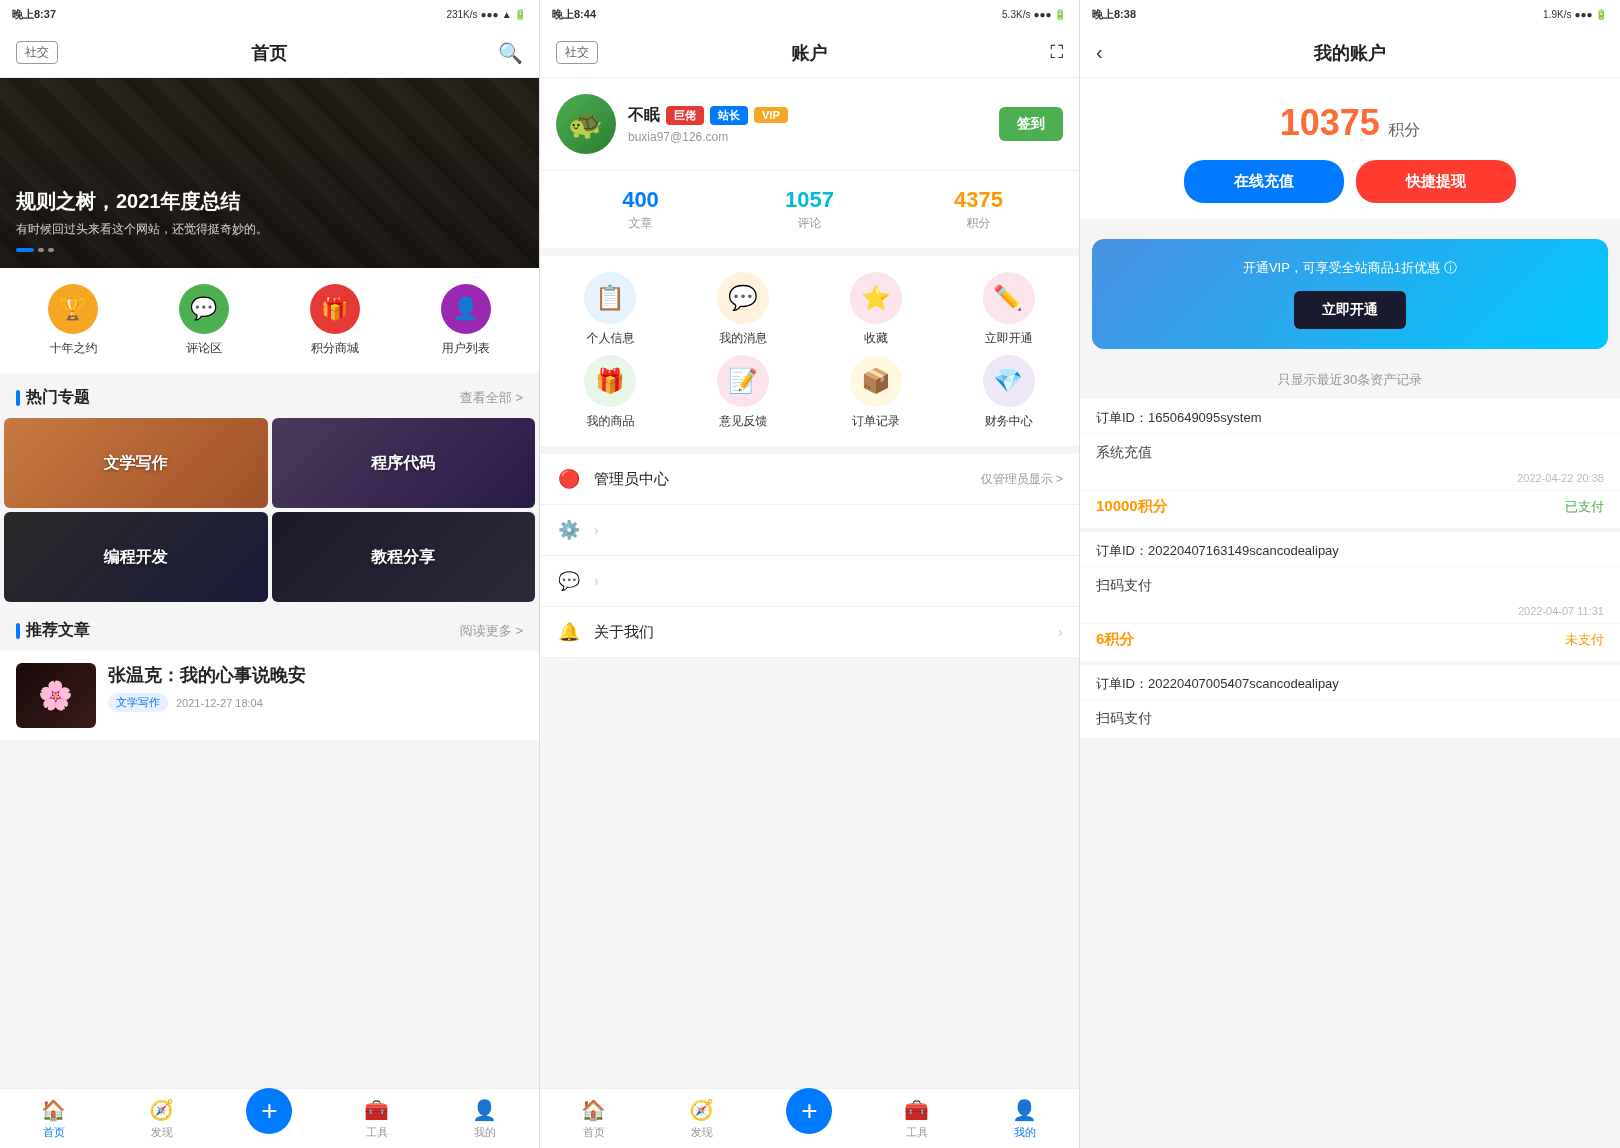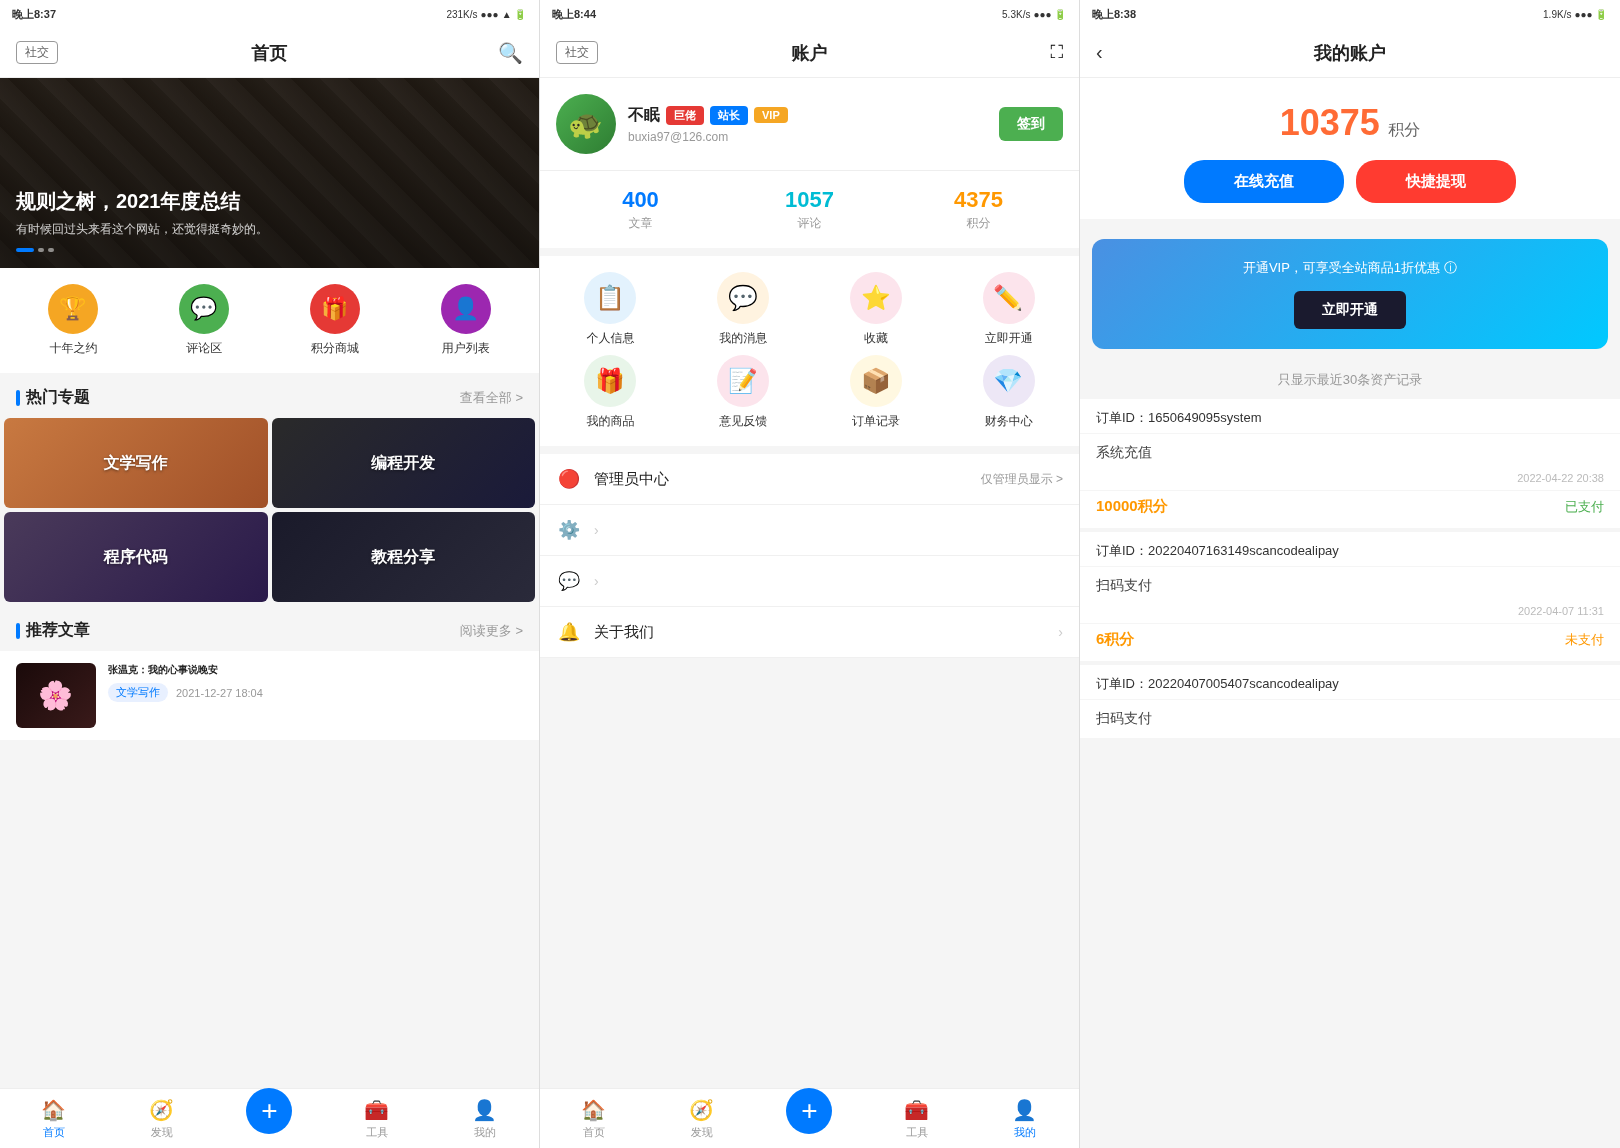--- a/index.html
+++ b/index.html
@@ -222,21 +222,21 @@
       height: 65px;
       border-radius: 6px;
       background: linear-gradient(135deg, #1a0a0a, #3a1a1a);
       flex-shrink: 0;
       display: flex;
       align-items: center;
       justify-content: center;
       font-size: 28px;
     }
     .article-info { flex: 1; }
-    .article-title { font-size: 10px; font-weight: 600; color: #222; margin-bottom: 6px; }
+    .article-title { font-size: 18px; font-weight: 600; color: #222; margin-bottom: 6px; }
     .article-meta { display: flex; align-items: center; gap: 8px; margin-top: 4px; }
     .article-tag {
       background: #e8f0ff;
       color: #007aff;
       font-size: 11px;
       padding: 2px 8px;
       border-radius: 10px;
     }
     .article-date { font-size: 11px; color: #999; }
 
@@ -494,25 +494,25 @@
 
     <div class="section-header">
       <span class="section-title">热门专题</span>
       <span class="section-more">查看全部 &gt;</span>
     </div>
 
     <div class="topics-grid">
       <div class="topic-item topic-bg-1">
         <span class="topic-label">文学写作</span>
       </div>
+      <div class="topic-item topic-bg-3">
+        <span class="topic-label">程序代码</span>
+      </div>
       <div class="topic-item topic-bg-2">
         <span class="topic-label">编程开发</span>
-      </div>
-      <div class="topic-item topic-bg-3">
-        <span class="topic-label">程序代码</span>
       </div>
       <div class="topic-item topic-bg-4">
         <span class="topic-label">教程分享</span>
       </div>
     </div>
 
     <div class="section-header">
       <span class="section-title">推荐文章</span>
       <span class="section-more">阅读更多 &gt;</span>
     </div>

